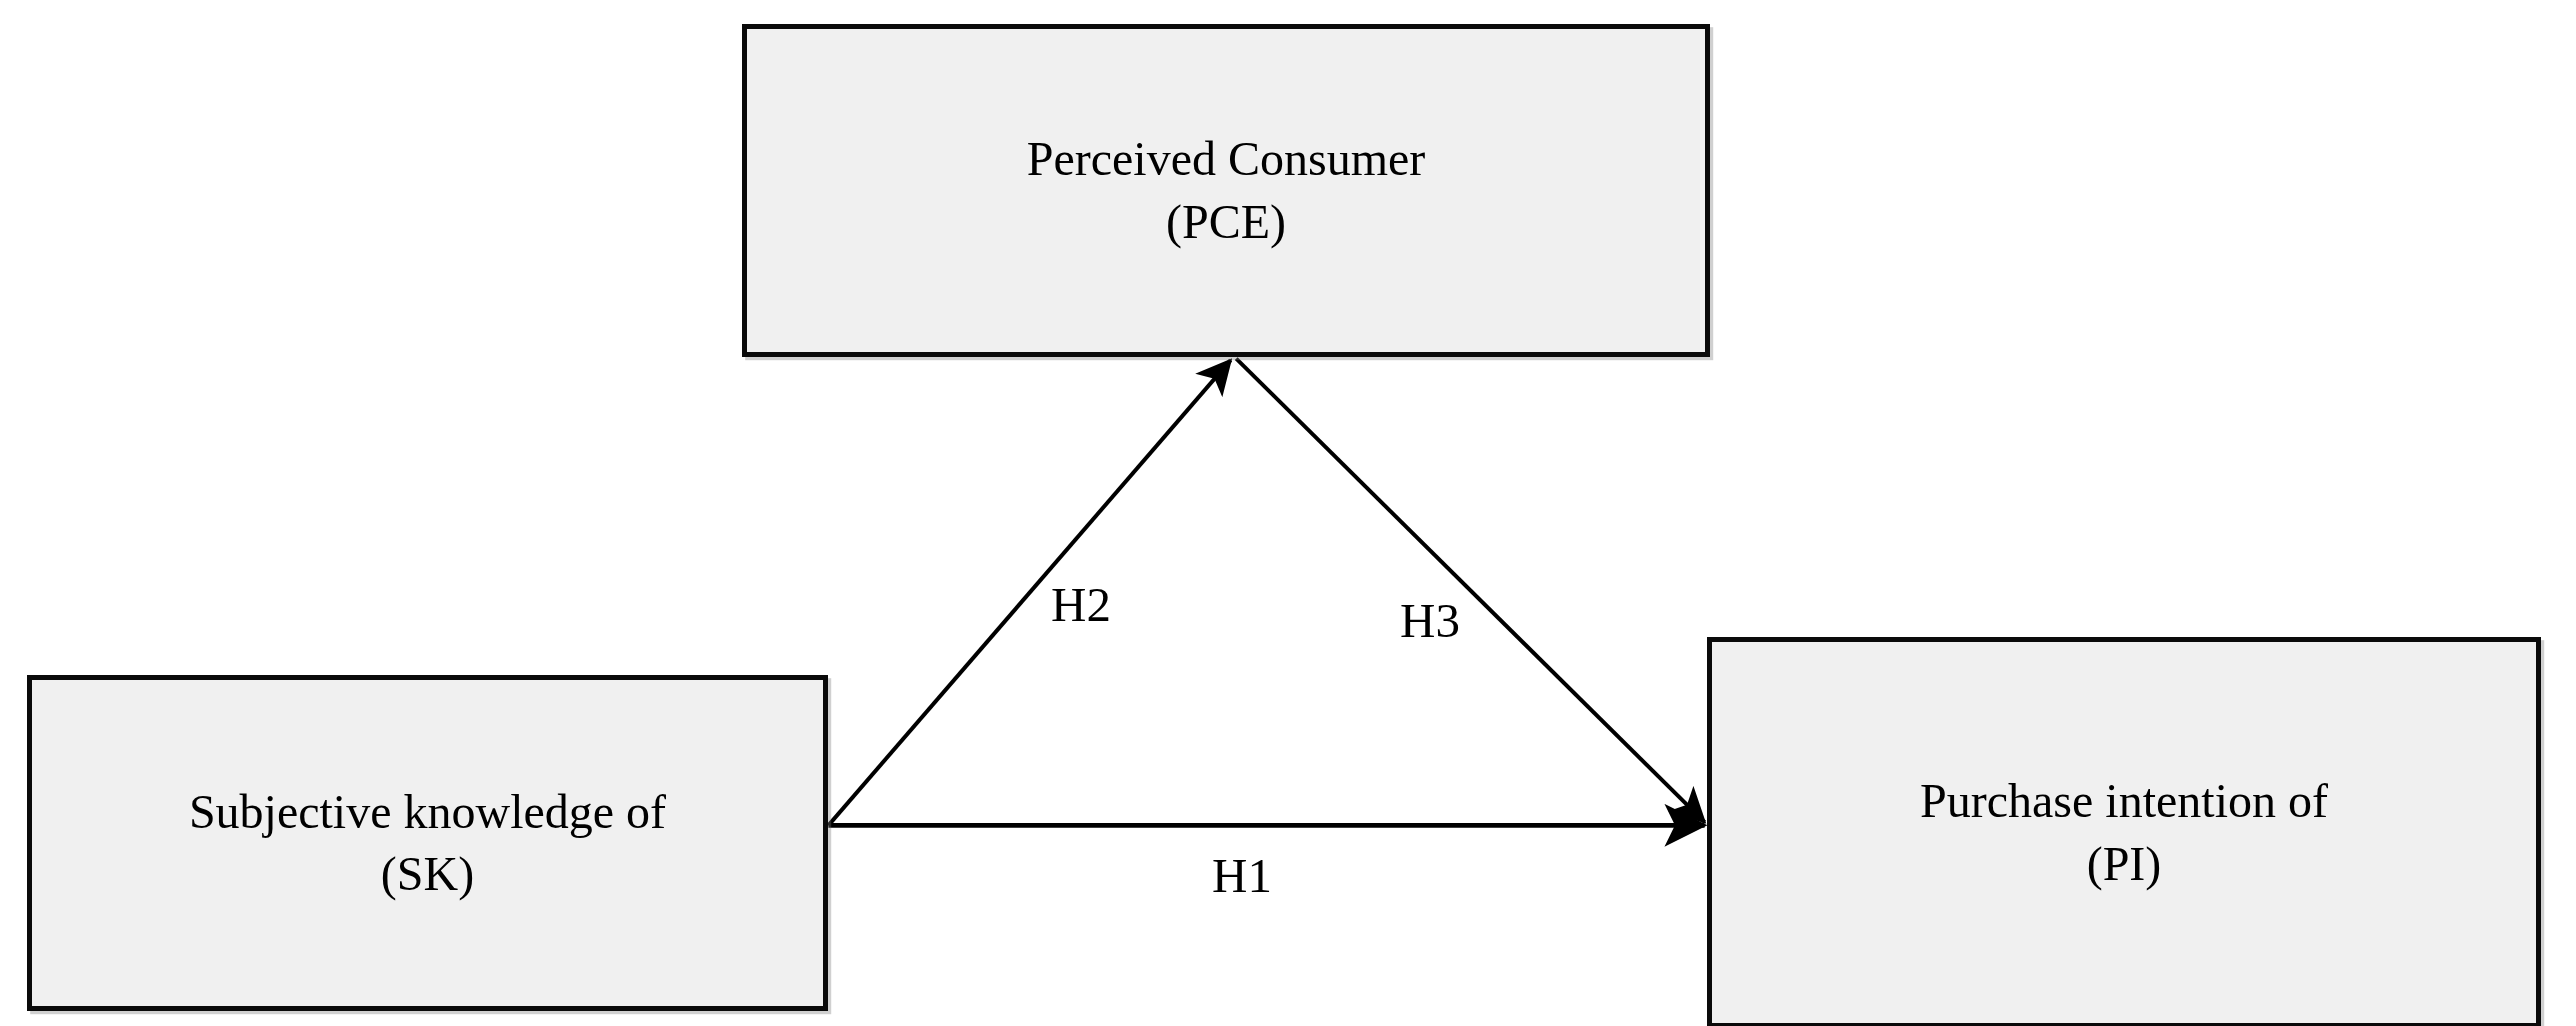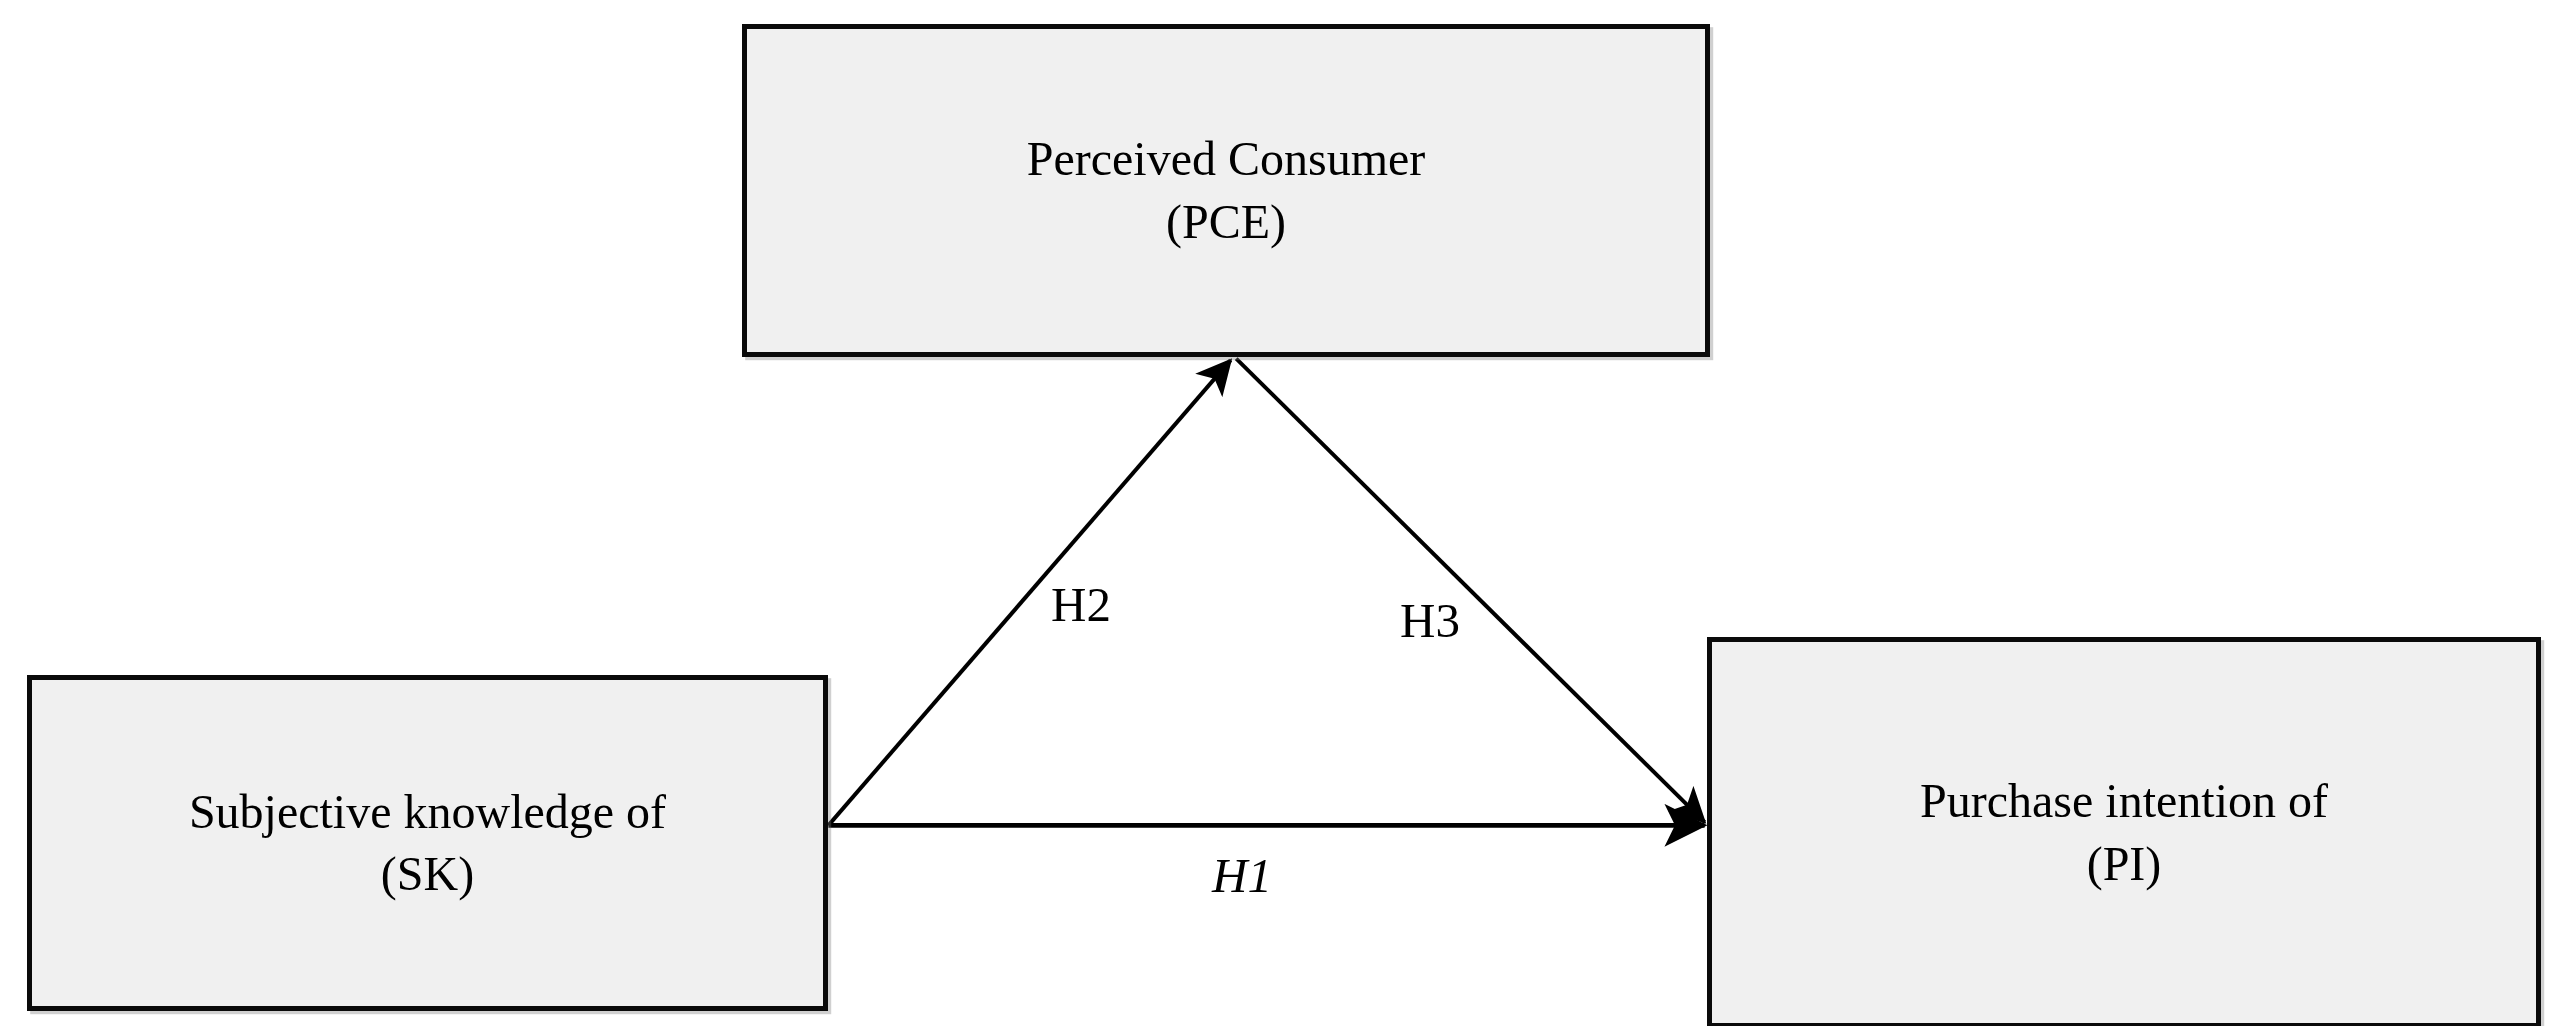--- a/index.html
+++ b/index.html
@@ -63,21 +63,21 @@
     height: 1027px;
     pointer-events: none;
   }
   .edge-label {
     position: absolute;
     color: #000000;
     font-size: 49px;
     line-height: 1;
     white-space: pre;
   }
-  #h1-label { left: 1212px; top: 851px; font-style: italic; }
+  #h1-label { left: 1212px; top: 851px; }
   #h2-label { left: 1045px; top: 580px; margin-left: 6px; }
   #h3-label { left: 1400px; top: 596px; text-align: right; }
 </style>
 </head>
 <body>
 
 <div id="canvas">
 
   <svg id="edges" viewBox="0 0 3234 1289" width="2576" height="1027" xmlns="http://www.w3.org/2000/svg">
     <defs>

